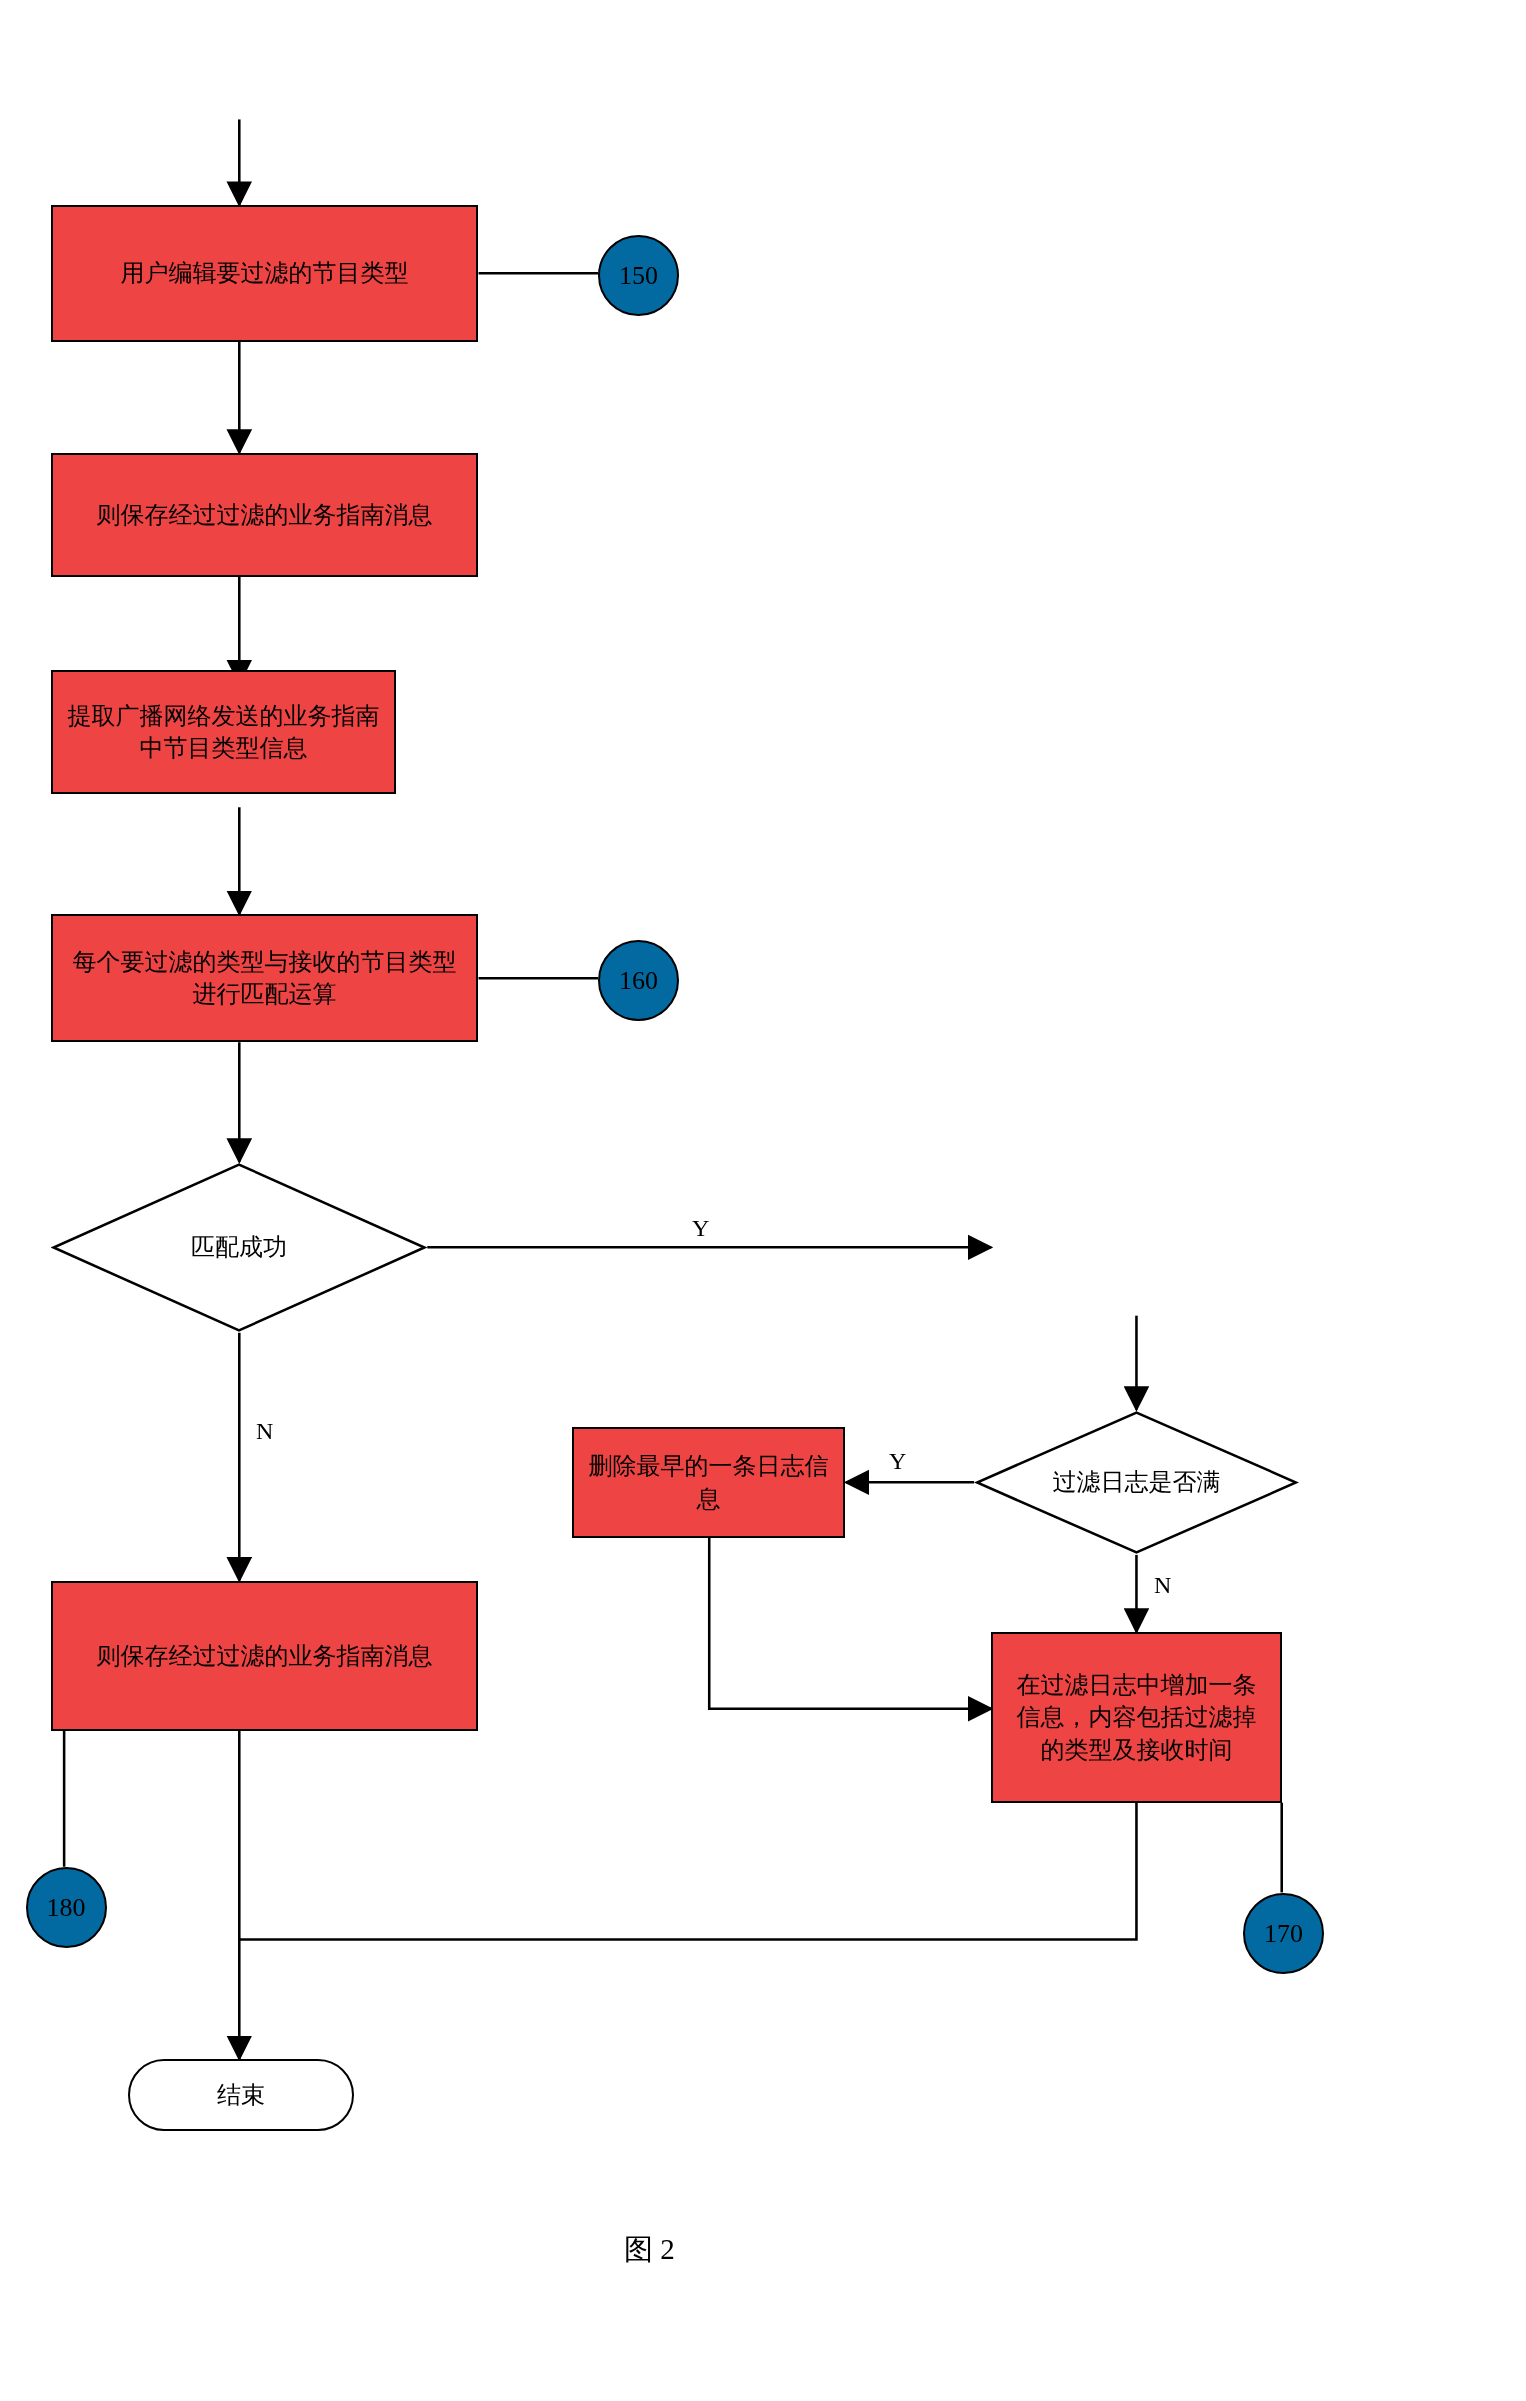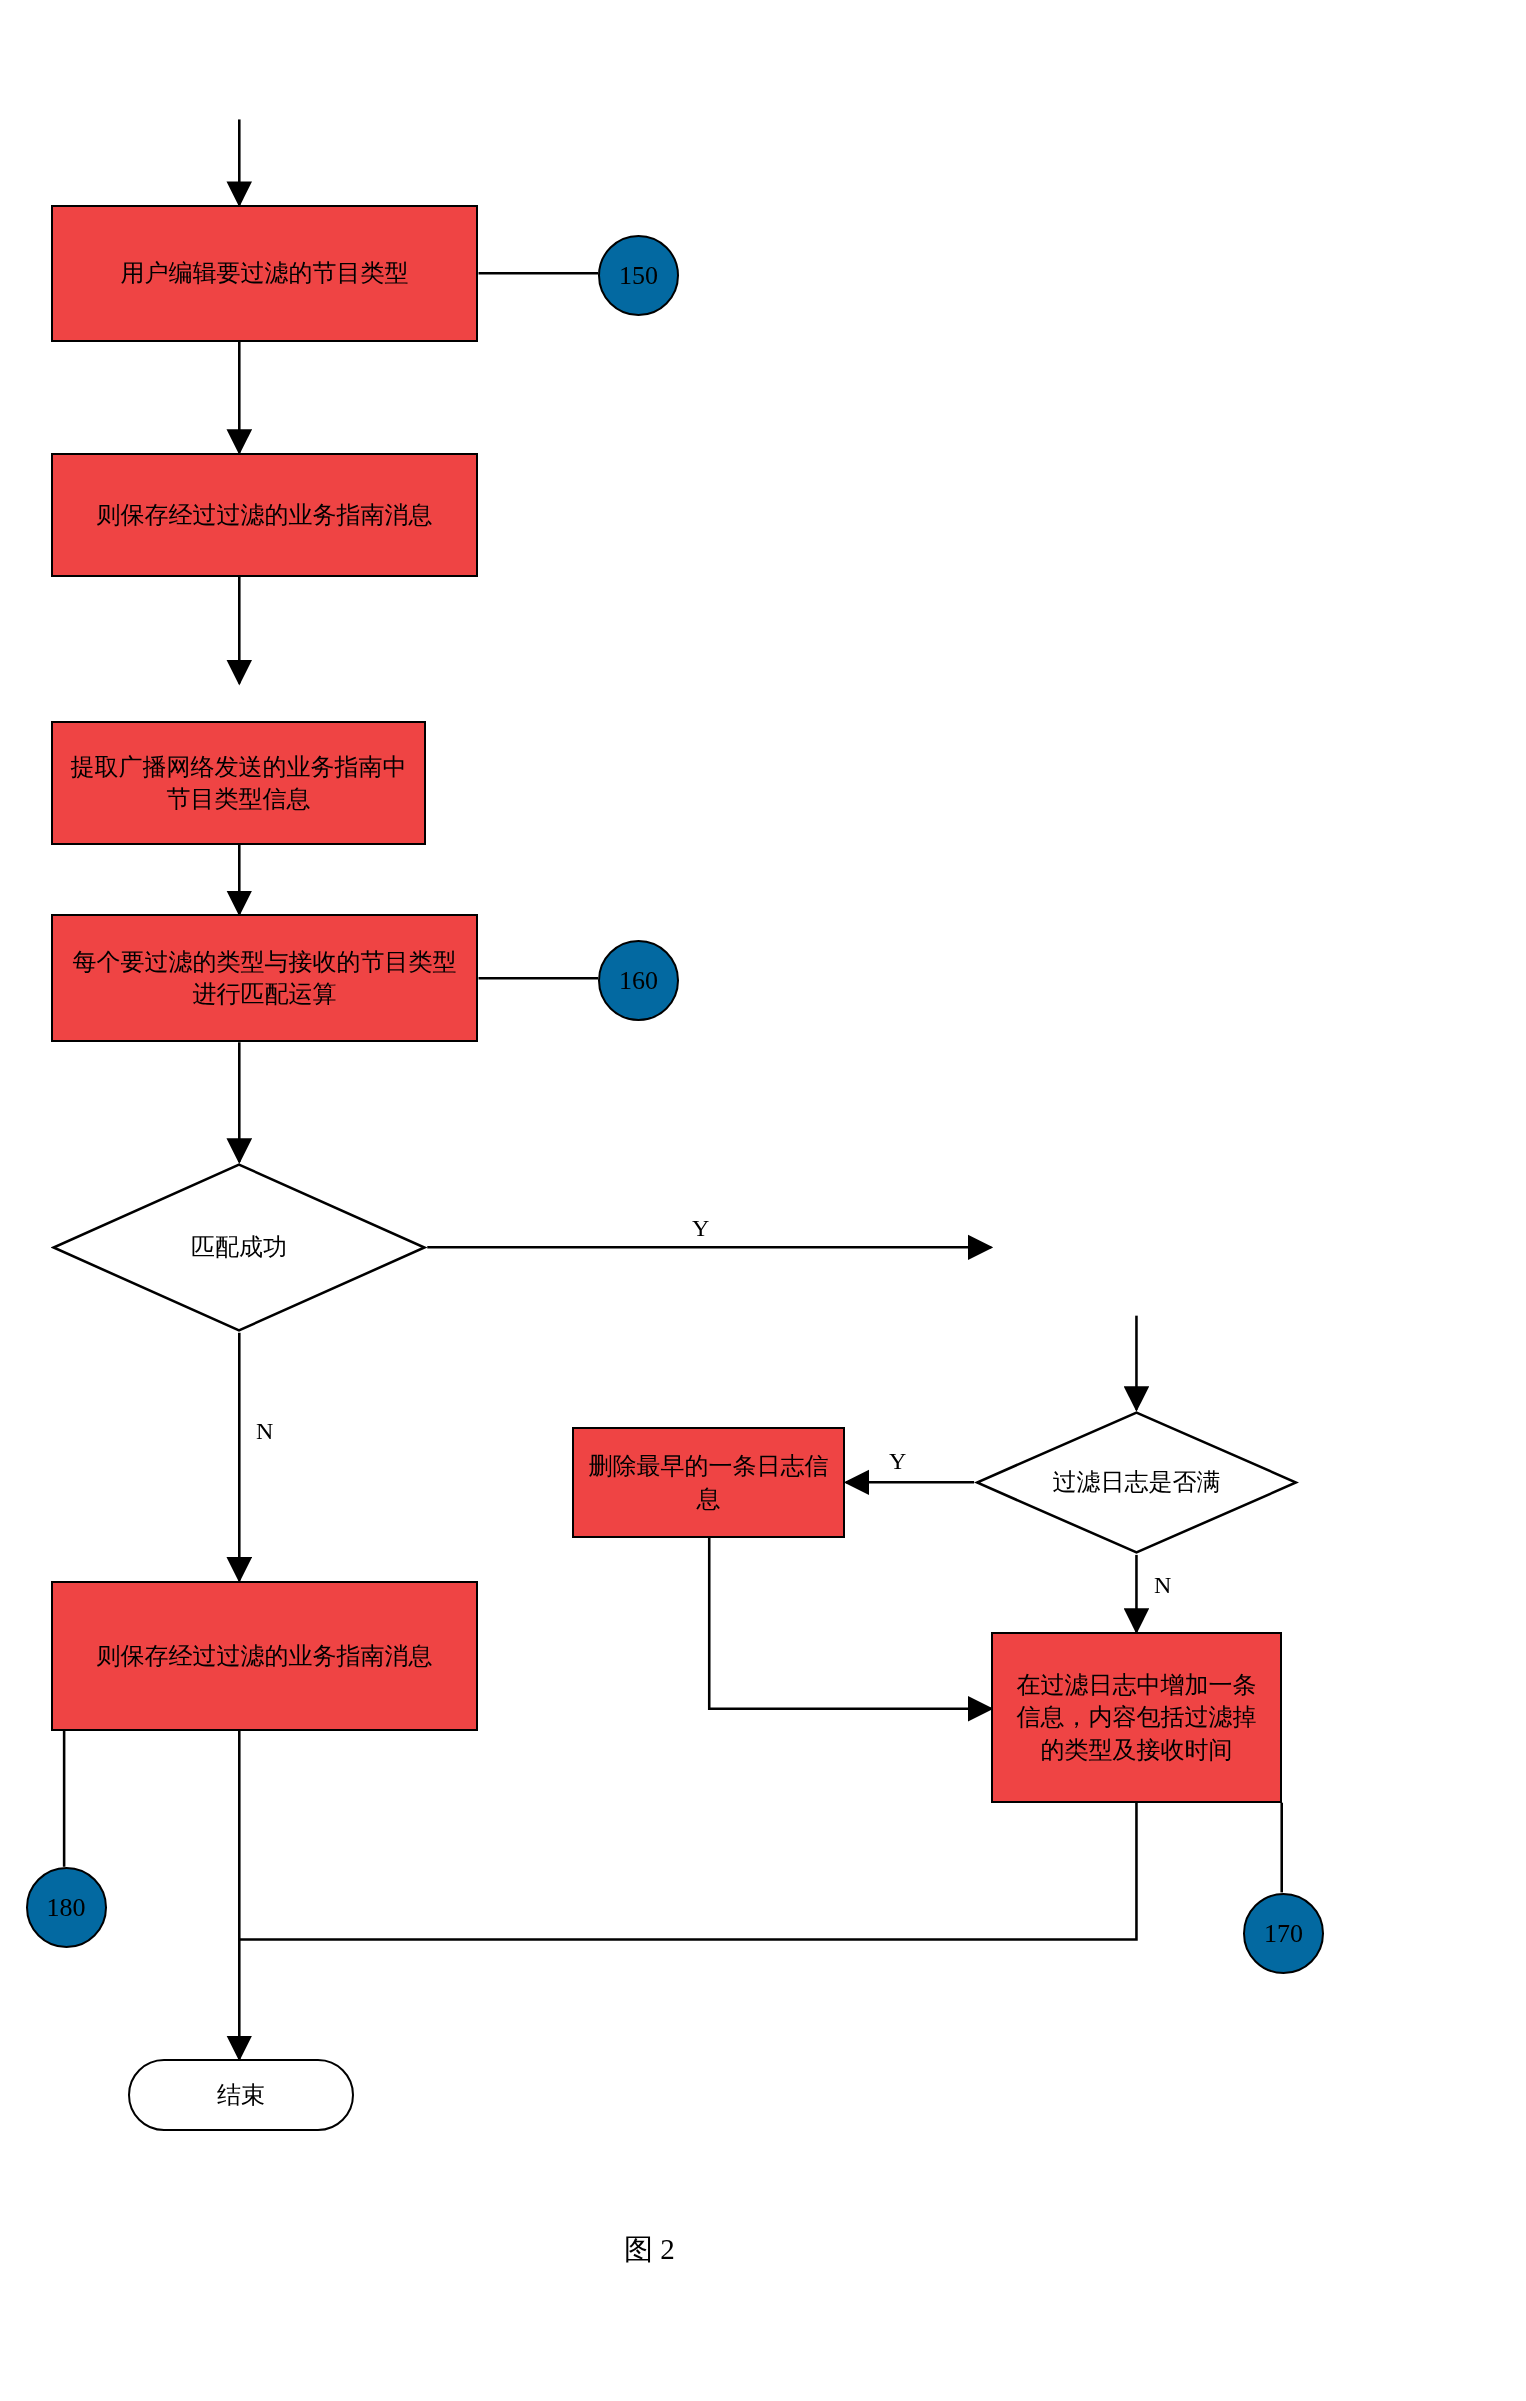--- a/index.html
+++ b/index.html
@@ -130,21 +130,21 @@
     <span>用户编辑要过滤的节目类型</span>
   </div>
   <div class="circle-label" style="left:564px; top:201px;">
     <span>150</span>
   </div>
 
   <div class="process" style="left:17px; top:419px; width:427px; height:124px;">
     <span>则保存经过过滤的业务指南消息</span>
   </div>
 
-  <div class="process" style="left:17px; top:687px; width:375px; height:124px;">
+  <div class="process" style="left:17px; top:636px; width:345px; height:124px;">
     <span>提取广播网络发送的业务指南中节目类型信息</span>
   </div>
 
   <div class="process" style="left:17px; top:880px; width:427px; height:128px;">
     <span>每个要过滤的类型与接收的节目类型进行匹配运算</span>
   </div>
   <div class="circle-label" style="left:564px; top:906px;">
     <span>160</span>
   </div>
 

